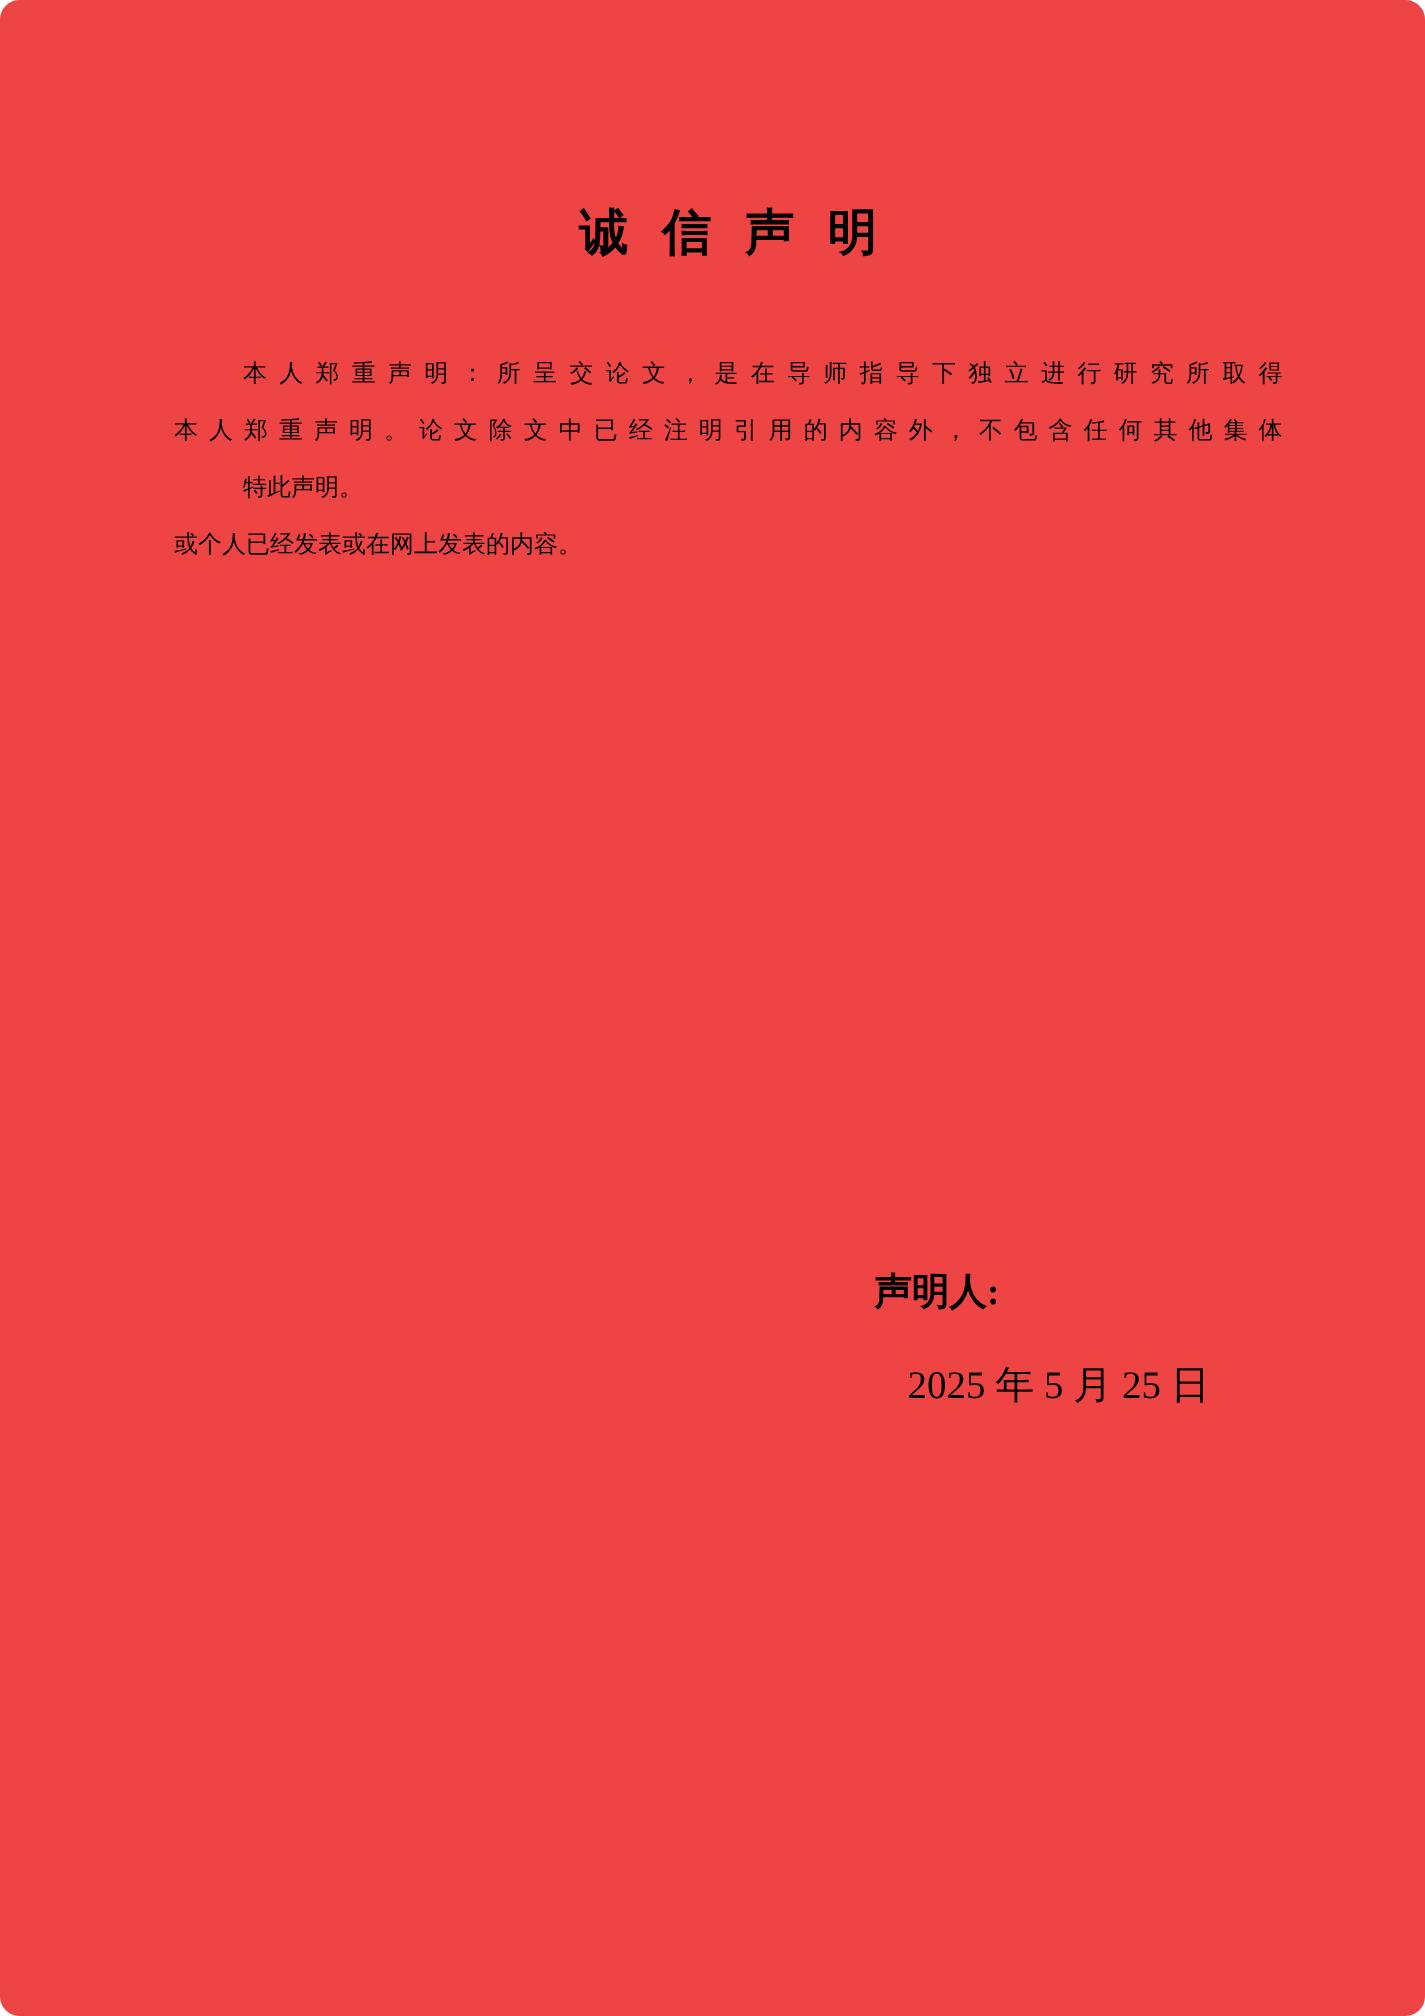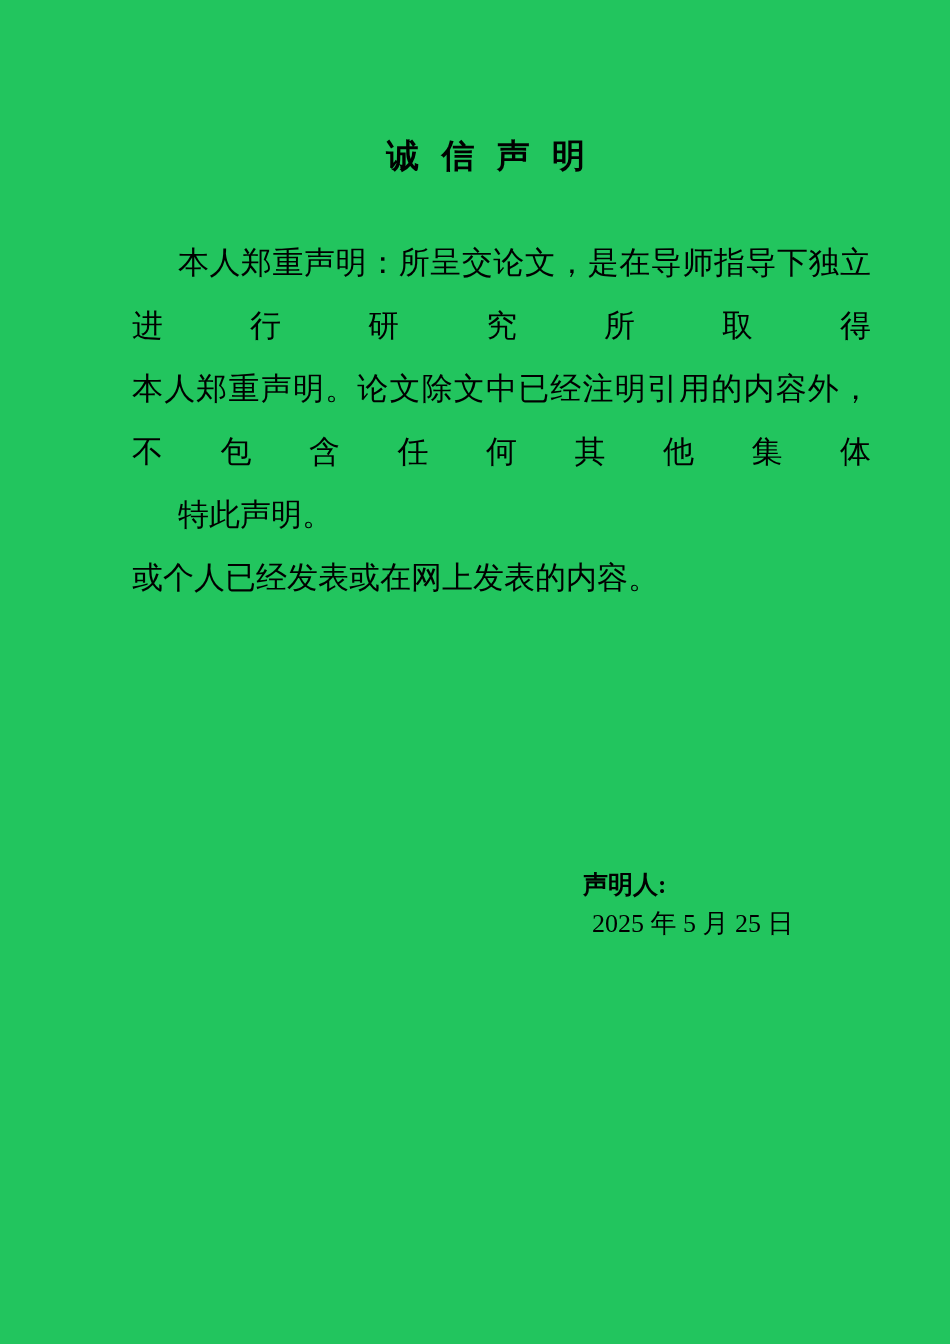--- a/index.html
+++ b/index.html
@@ -4,71 +4,71 @@
 <style>
   html, body {
     margin: 0;
     padding: 0;
     background: #ffffff;
   }
   .page {
     position: relative;
     width: 950px;
     height: 1344px;
-    background: #22c55e;
+    background: #ef4444;
     margin: 0 auto;
     overflow: hidden;
     font-family: "Liberation Serif", "DejaVu Serif", serif;
     color: #000000;
+    border-radius: 13px;
   }
   .title {
     position: absolute;
     top: 131px;
     left: 116px;
     width: 739px;
     margin: 0;
     text-align: center;
     font-size: 33px;
     font-weight: bold;
     line-height: 50px;
     word-spacing: 14px; 
     white-space: pre;
   }
   .para {
     position: absolute;
     top: 231px;
-    left: 132px;
+    left: 116px;
     width: 739px;
-    font-size: 31px;
-    line-height: 63px;
+    font-size: 16px;
+    line-height: 38px;
   }
   .line {
     text-align: left;
   }
   .line.indent {
     text-indent: 46px; 
   }
   .line.stretch {
     text-align: justify;
     text-align-last: justify; 
   }
   .sig {
     position: absolute;
     top: 845px;
     left: 583px;
     font-size: 25px;
     font-weight: bold;
     line-height: 34px;
     white-space: pre;
-    margin-top: 23px;
   }
   .date {
     position: absolute;
     top: 907px;
-    left: 592px;
+    left: 605px;
     font-size: 26px;
     font-weight: normal;
     line-height: 34px;
     white-space: pre;
   }
 </style>
 </head>
 <body>
 
 <div class="page">

